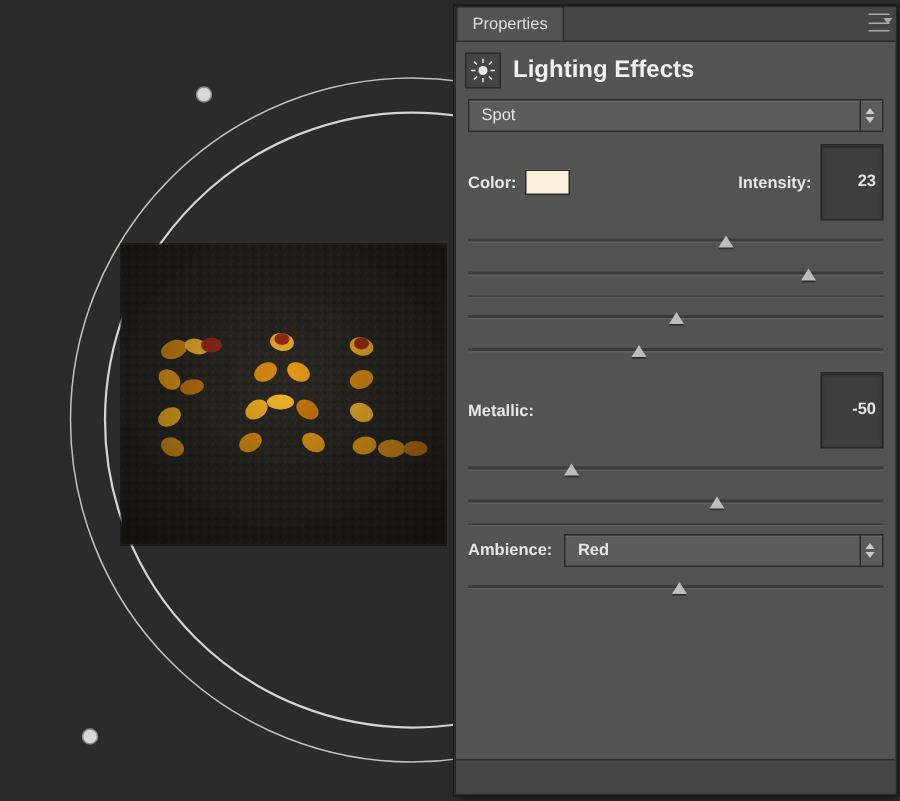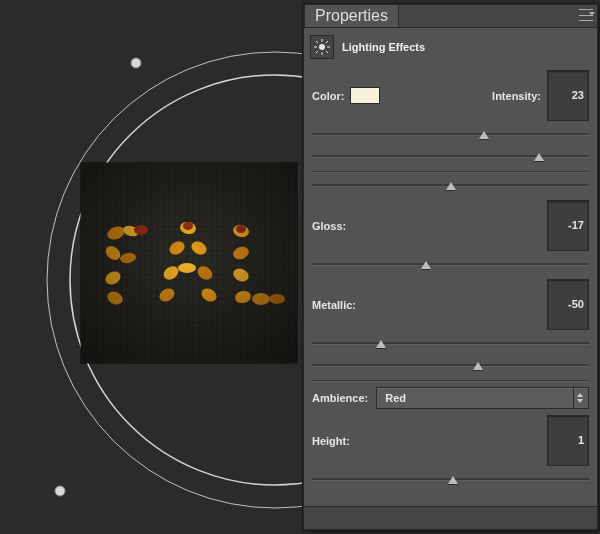--- a/index.html
+++ b/index.html
@@ -46,21 +46,21 @@
     position:relative;
   }
   .tab {
     margin-left:0;
     height:22px;
     padding:0 10px;
     display:flex; align-items:center;
     background:#535353;
     border:1px solid #2a2a2a;
     border-bottom:none;
-    font-size:16px;
+    font-size:11px;
     color:#ddd;
   }
   .panel-menu {
     position:absolute; right:4px; top:4px;
     width:14px; height:12px;
     display:flex; flex-direction:column; justify-content:space-between;
     cursor:pointer;
   }
   .panel-menu span { height:1px; background:#aaa; }
   .panel-menu::after{
@@ -74,21 +74,21 @@
     padding:7px 8px 7px 6px;
   }
   .title-icon {
     width:22px; height:22px;
     border:1px solid #2a2a2a;
     background:#444;
     display:flex; align-items:center; justify-content:center;
     margin-right:8px;
   }
   .title-icon svg{display:block}
-  .title-text { font-weight:bold; font-size:11px; color:#f0f0f0; }
+  .title-text { font-weight:bold; font-size:16px; color:#f0f0f0; }
 
   .panel-body {
     flex:1;
     padding:0 8px 8px 8px;
     overflow:hidden;
   }
 
   .select {
     height:20px;
     background:#5c5c5c;
@@ -270,20 +270,27 @@
           <line x1="12" y1="4" x2="14" y2="2"></line>
             <line x1="2" y1="14" x2="4" y2="12"></line>
         </g>
       </svg>
     </div>
     <span class="title-text">Lighting Effects</span>
   </div>
 
   <div class="panel-body">
 
+    <div class="select">
+      <span>Spot</span>
+      <div class="spin">
+          <div class="up"></div>
+          <div class="dn"></div>
+        </div>
+    </div>
 
     <div class="row">
       <span class="lbl">Color:</span>
       <div class="swatch" style="background: rgb(248, 240, 218);"></div>
       <div class="flex-sp"></div>
       <span class="lbl">Intensity:</span>
       <div style="width:6px"></div>
       <div class="numbox">23</div>
     </div>
     <div class="slider">
@@ -296,25 +303,20 @@
         <div class="thumb" style="left: 82%;"></div>
     </div>
 
     <div class="sep"></div>
 
     <div class="slider">
       <div class="track"></div>
         <div class="thumb" style="left: 50%;"></div>
     </div>
 
-    <div class="row">
-      <span class="lbl">Gloss:</span>
-      <div class="flex-sp"></div>
-      <div class="numbox">-17</div>
-    </div>
     <div class="slider">
       <div class="track"></div>
         <div class="thumb" style="left: 41%;"></div>
     </div>
 
     <div class="row">
       <span class="lbl">Metallic:</span>
       <div class="flex-sp"></div>
       <div class="numbox">-50</div>
     </div>
@@ -335,25 +337,20 @@
       <div style="width:8px"></div>
       <div class="select" style="flex:1;margin:0">
         <span>Red</span>
         <div class="spin">
             <div class="up"></div>
             <div class="dn"></div>
           </div>
       </div>
     </div>
 
-    <div class="row">
-      <span class="lbl">Height:</span>
-      <div class="flex-sp"></div>
-      <div class="numbox">1</div>
-    </div>
     <div class="slider">
       <div class="track"></div>
         <div class="thumb" style="left: 51%;"></div>
     </div>
 
   </div>
 
   <div class="panel-footer"></div>
 </div>
 

